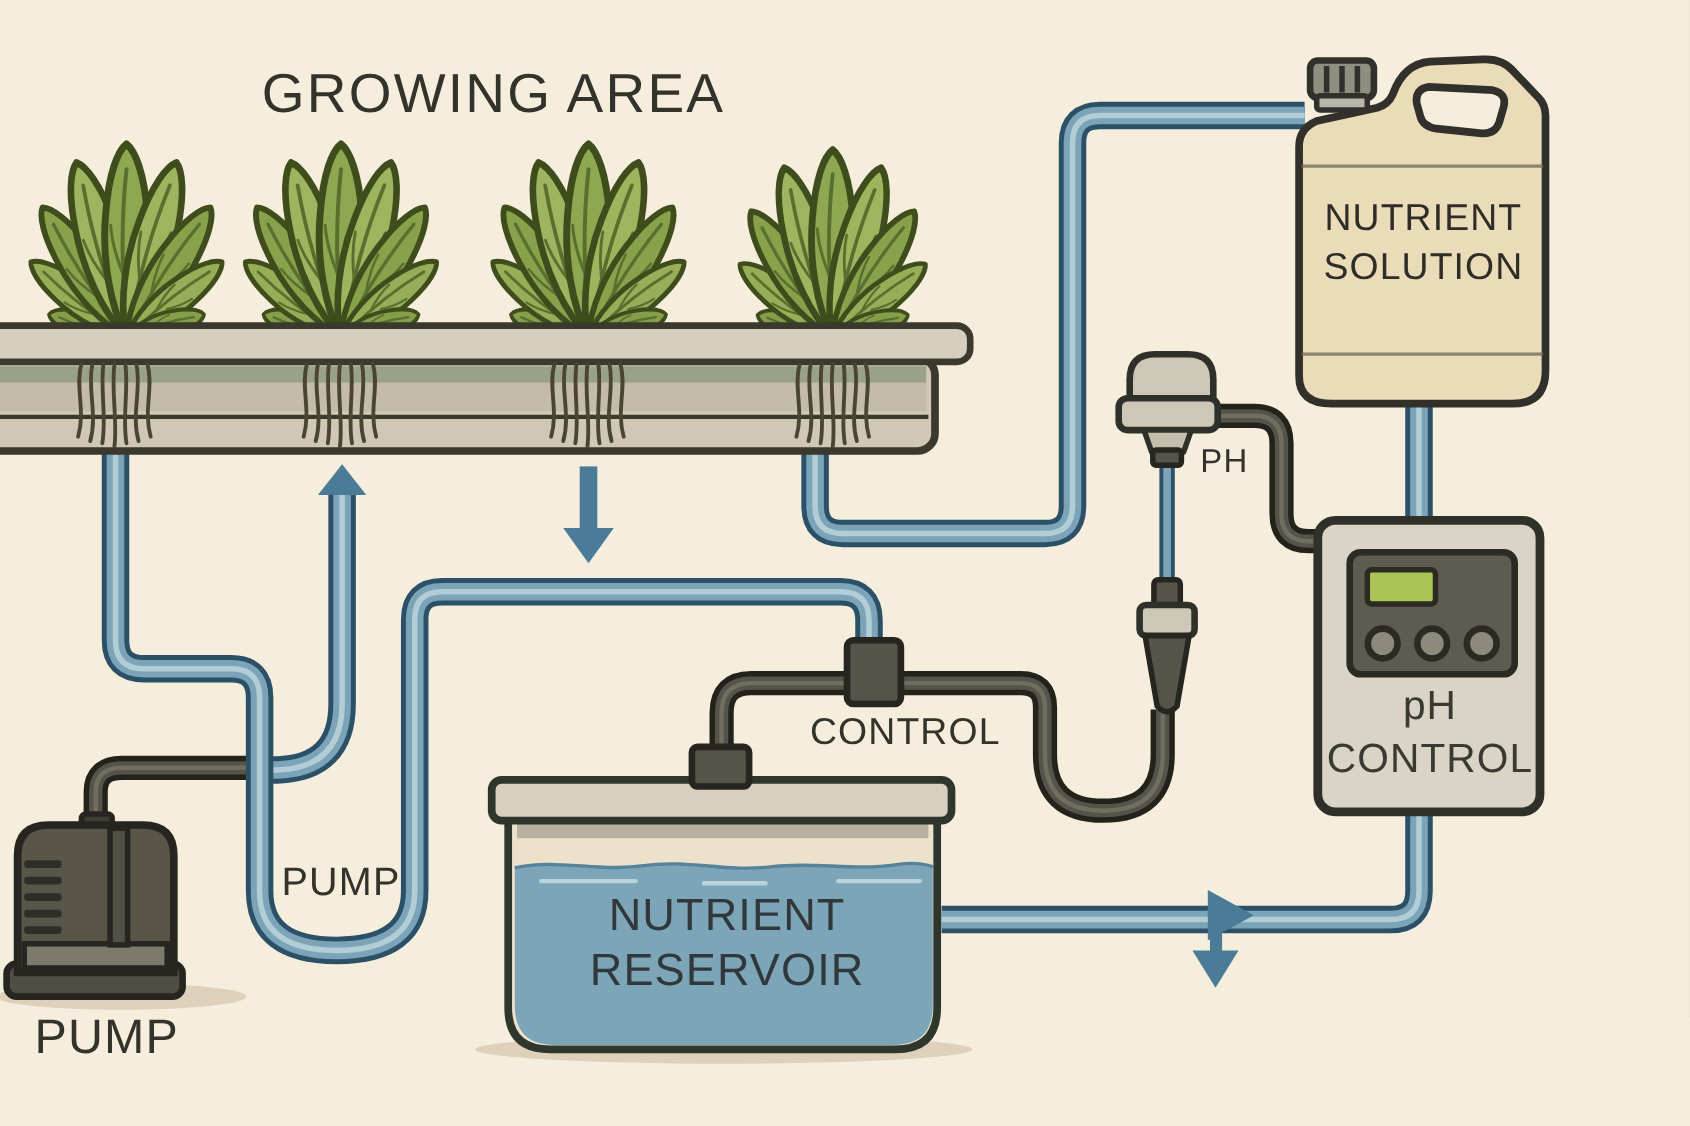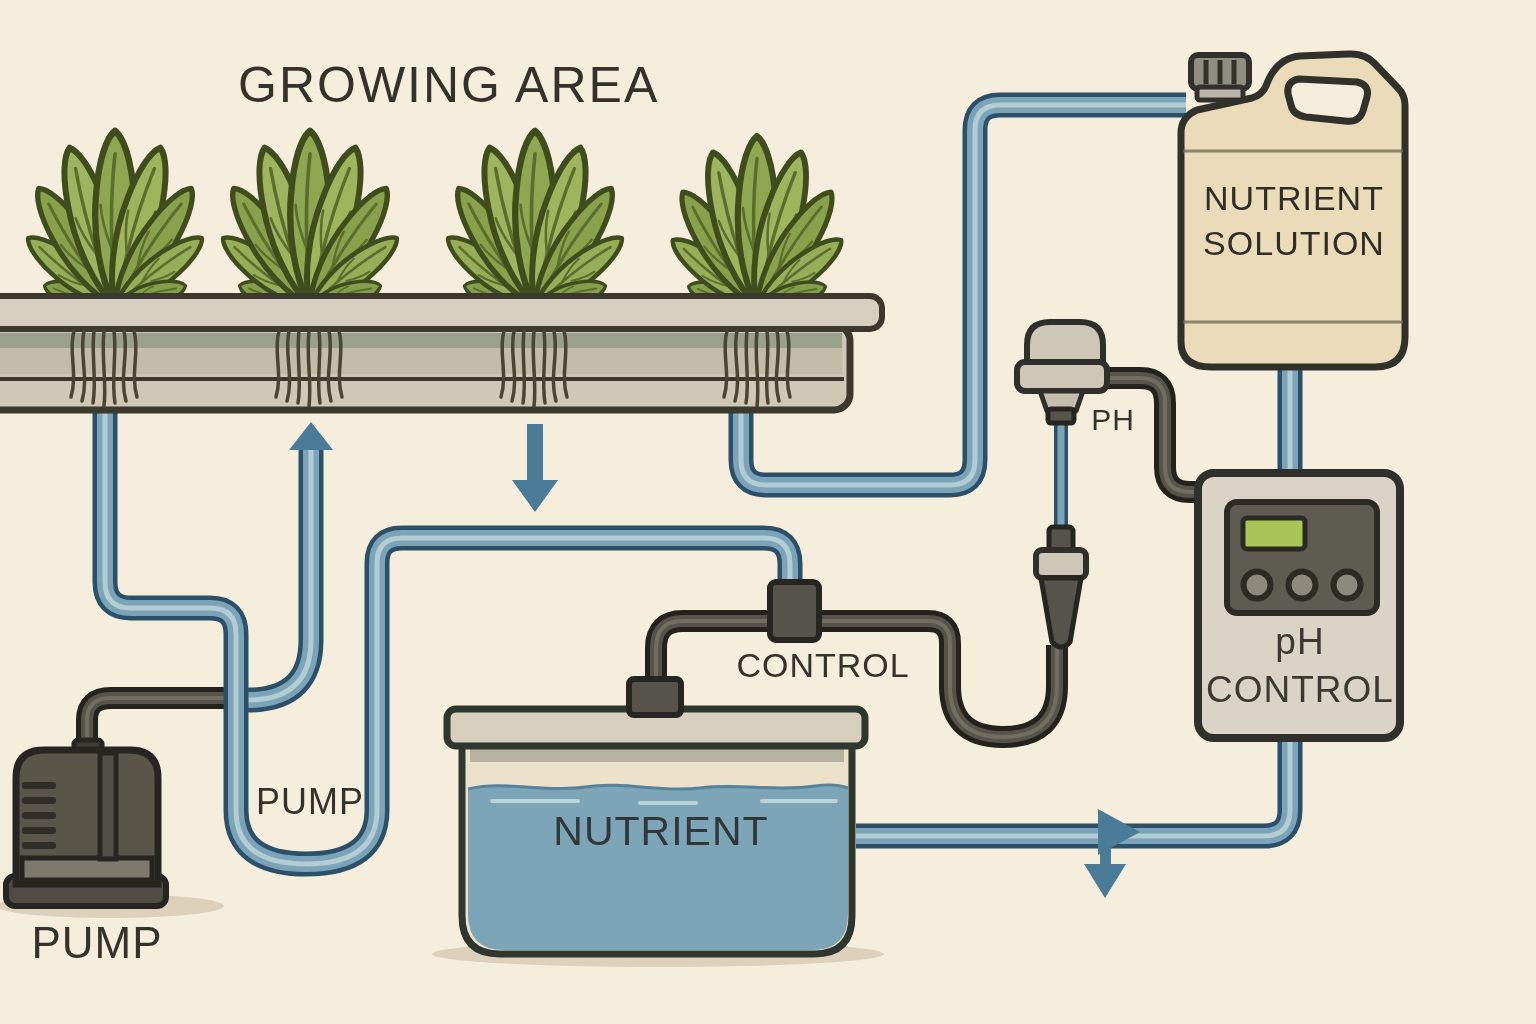--- a/index.html
+++ b/index.html
@@ -205,16 +205,16 @@
       <rect x="22" y="842" width="34" height="7" rx="3"></rect>
     </g>
   </g>
 </svg>
 
 <div class="lbl" id="title-label">GROWING AREA</div>
 <div class="lbl" id="jug-label"><span>NUTRIENT</span><span class="l2">SOLUTION</span></div>
 <div class="lbl" id="ph-label">PH</div>
 <div class="lbl" id="dosing-label">CONTROL</div>
 <div class="lbl" id="phcontrol-label"><span>pH</span><span class="l2">CONTROL</span></div>
-<div class="lbl" id="reservoir-label"><span>NUTRIENT</span></div>
+<div class="lbl" id="reservoir-label"><span>NUTRIENT</span><span class="l2">RESERVOIR</span></div>
 <div class="lbl" id="pump-pipe-label">PUMP</div>
 <div class="lbl" id="pump-device-label">PUMP</div>
 </div>
 
 </body></html>

